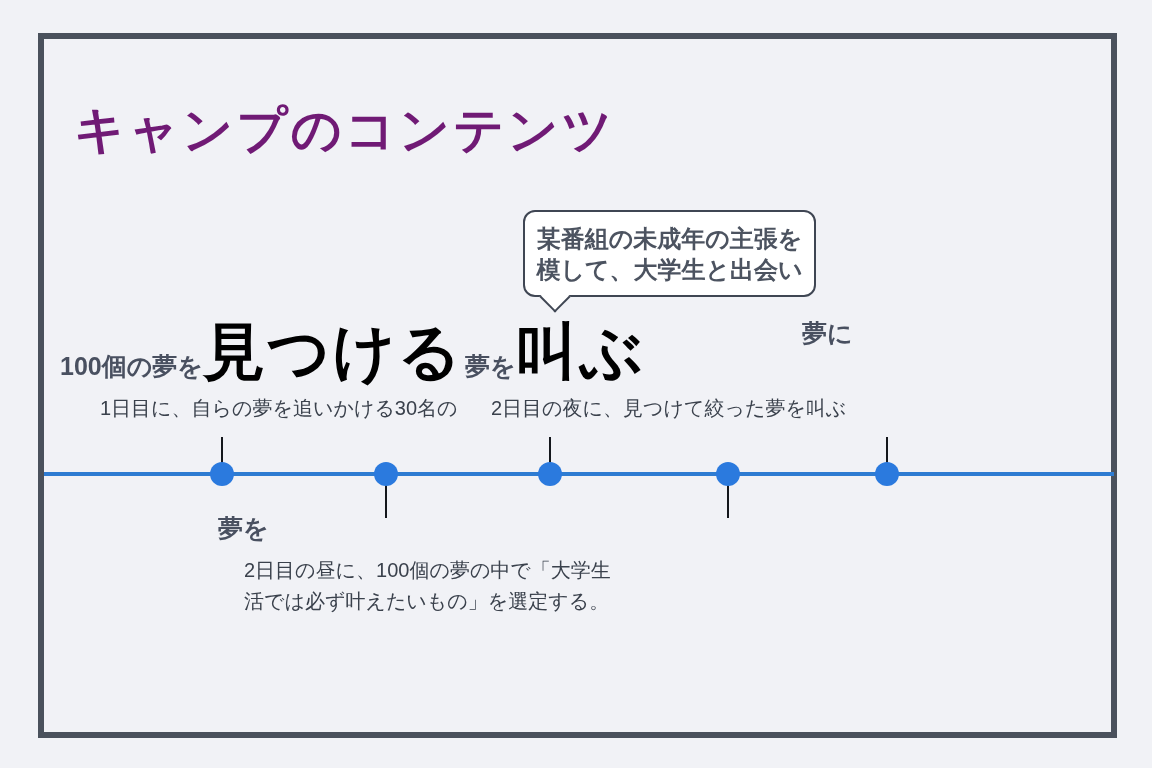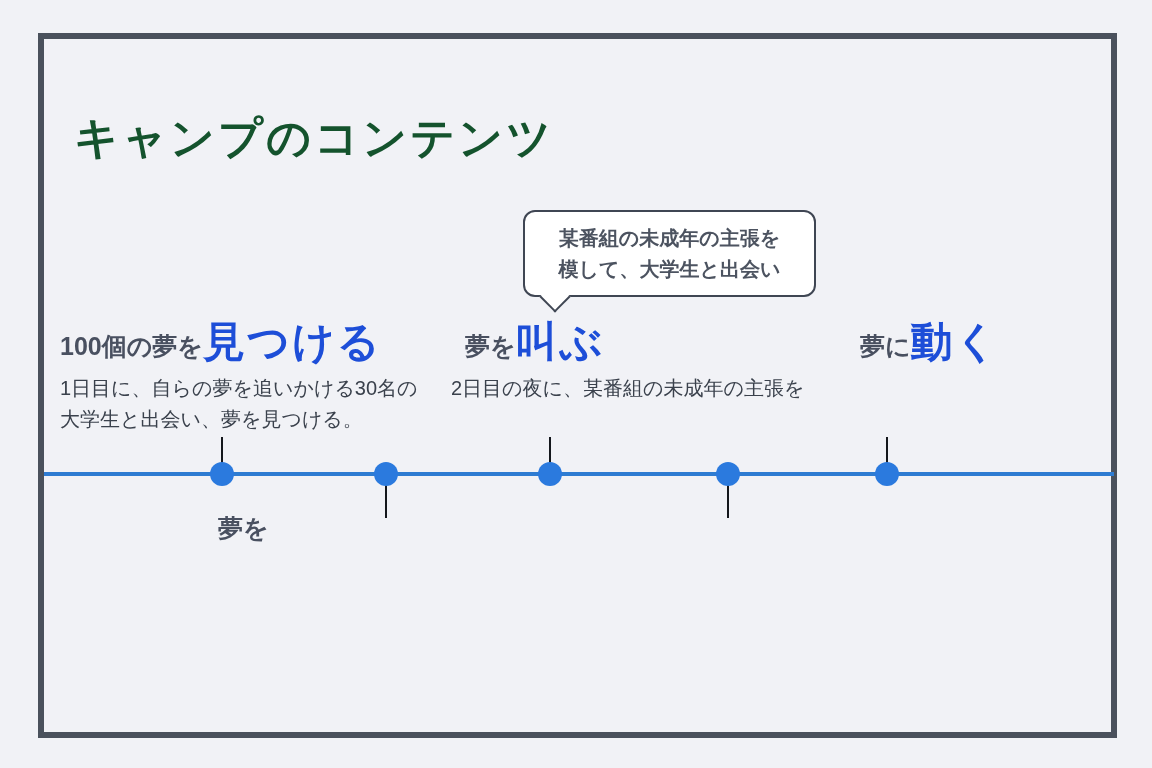--- a/index.html
+++ b/index.html
@@ -9,33 +9,33 @@
     background:#f1f2f6;
     position:relative;
     overflow:hidden;
   }
   .slide { position:absolute; inset:0; }
   .frame {
     position:absolute; left:38px; top:33px; width:1079px; height:705px;
     border:6px solid #4a515c;
   }
   .title {
-    position:absolute; left:74px; top:116px;
-    font-size:44px; font-weight:bold; letter-spacing:3px;
-    color:#14532d; line-height:1; white-space:nowrap;
+    position:absolute; left:74px; top:105px;
+    font-size:50px; font-weight:bold; letter-spacing:3px;
+    color:#701a75; line-height:1; white-space:nowrap;
   }
   
   .bubble {
     position:absolute; left:523px; top:210px; width:293px; height:87px;
     background:#ffffff; border:2.5px solid #3f4653; border-radius:12px;
     display:flex; flex-direction:column; justify-content:center; align-items:center;
     z-index:3;
   }
   .bubble-line {
-    font-size:20px; font-weight:bold; color:#4c5360; line-height:31px; white-space:nowrap;
+    font-size:24px; font-weight:bold; color:#4c5360; line-height:31px; white-space:nowrap;
   }
   .bubble-tail {
     position:absolute; left:19px; bottom:-13px; width:22px; height:22px;
     background:#ffffff;
     border-right:2.5px solid #3f4653; border-bottom:2.5px solid #3f4653;
     transform:rotate(45deg);
   }
   
   .timeline-line {
     position:absolute; left:44px; top:472px; width:1070px; height:4px;
@@ -50,23 +50,23 @@
   }
   .connector.up   { top:437px; height:27px; }
   .connector.down { top:485px; height:33px; }
   
   .step { position:absolute; }
   .step-head { display:flex; align-items:flex-end; white-space:nowrap; }
   .step-prefix {
     font-size:25px; font-weight:bold; color:#495060; line-height:1; padding-bottom:4px;text-align:center;
   }
   .step-action {
-    font-size:42px; font-weight:bold; color:#1d4ed8; line-height:1; letter-spacing:2px;text-align:right;
+    font-size:62px; font-weight:bold; color:#000000; line-height:1; letter-spacing:2px;text-align:right;
   }
-  .step-desc { margin-top:10px; }
+  .step-desc { margin-top:10px;margin-left:40px; }
   .step-desc-line {
     font-size:20px; color:#3a414c; line-height:31px; white-space:nowrap;
   }
   .head-indent { margin-left:14px; }
 </style>
 </head>
 <body>
 
 <div class="slide">
   <div class="frame"></div>
@@ -93,40 +93,42 @@
   <div class="timeline-dot" style="left:716px;"></div>
   <div class="timeline-dot" style="left:875px;"></div>
 
   <div class="step" style="left:60px; top:321px;">
     <div class="step-head">
       <span class="step-prefix">100個の夢を</span>
       <span class="step-action">見つける</span>
     </div>
     <div class="step-desc">
       <div class="step-desc-line">1日目に、自らの夢を追いかける30名の</div>
-      <div class="step-desc-line">大学生と出会い、夢を見つける。</div>
     </div>
   </div>
 
   <div class="step" style="left:451px; top:321px;">
     <div class="step-head head-indent">
       <span class="step-prefix">夢を</span>
       <span class="step-action">叫ぶ</span>
     </div>
     <div class="step-desc">
-      <div class="step-desc-line">2日目の夜に、某番組の未成年の主張を</div>
+      <div class="step-desc-line">2日目の夜に、見つけて絞った夢を叫ぶ</div>
     </div>
   </div>
 
-  <div class="step" style="left:846px; top:321px;">
+  <div class="step" style="left:788px; top:321px;">
     <div class="step-head head-indent">
       <span class="step-prefix">夢に</span>
-      <span class="step-action">動く</span>
     </div>
   </div>
 
   <div class="step" style="left:204px; top:516px;">
     <div class="step-head head-indent">
       <span class="step-prefix">夢を</span>
     </div>
+    <div class="step-desc">
+      <div class="step-desc-line">2日目の昼に、100個の夢の中で「大学生</div>
+      <div class="step-desc-line">活では必ず叶えたいもの」を選定する。</div>
+    </div>
   </div>
 
 </div>
 
 </body></html>

